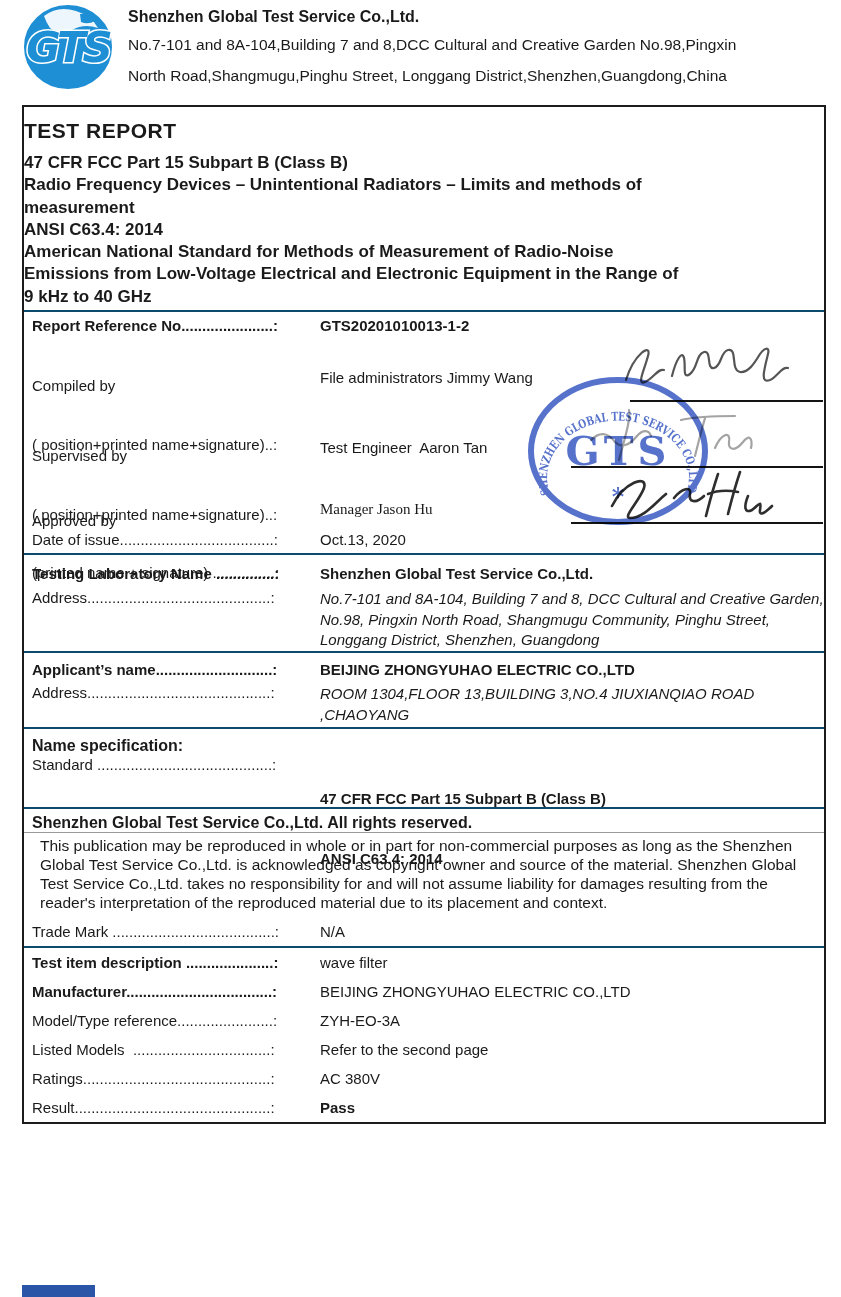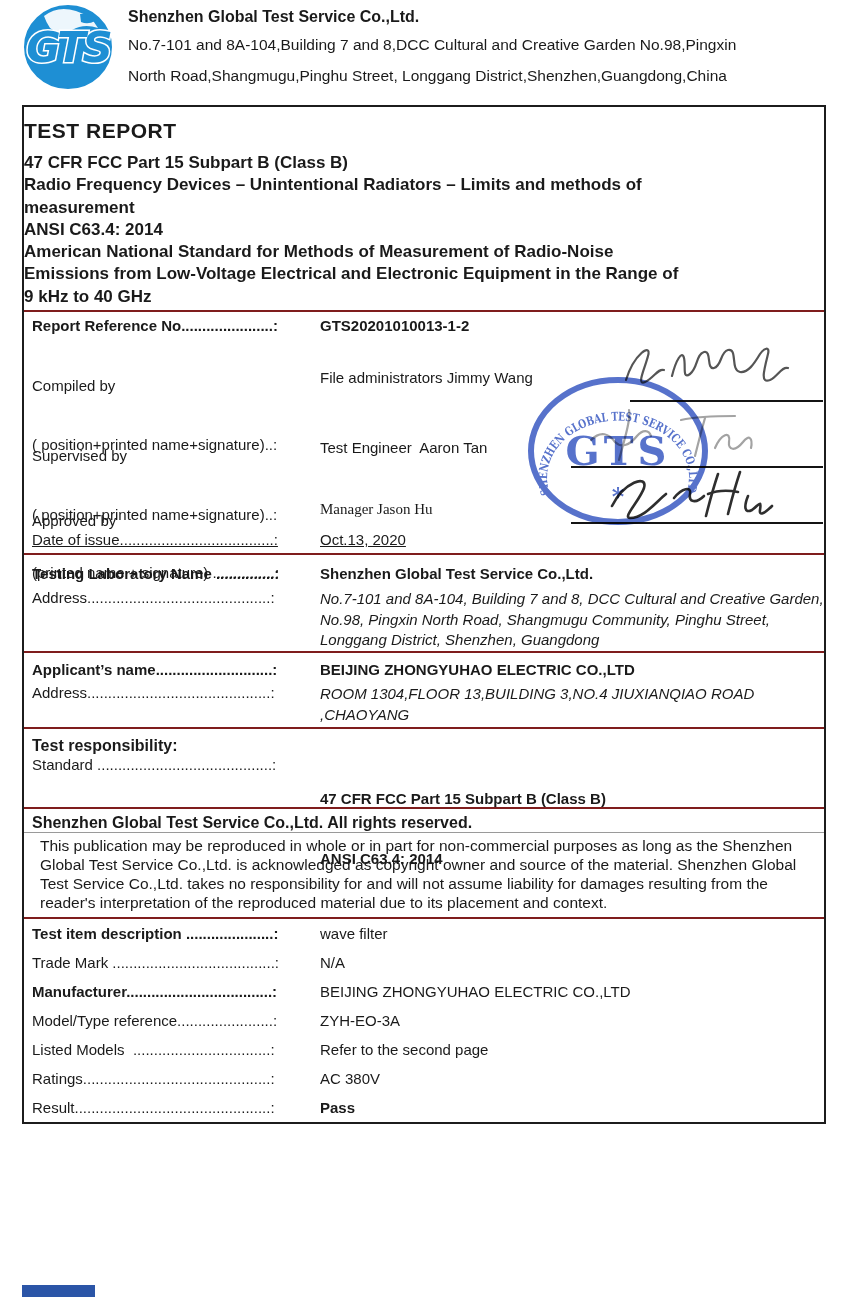--- a/index.html
+++ b/index.html
@@ -24,28 +24,28 @@
     position: absolute; left: 22px; top: 105px; width: 804px; height: 1019px;
     border: 2px solid #1c1c1c; background: #fff;
   }
   .title-block { height: 203px; padding-top: 12px; }
   .report-title { font-size: 21px; font-weight: bold; letter-spacing: .5px; margin-bottom: 9px; }
   .sub-line { font-size: 17px; font-weight: bold; line-height: 22.3px; }
 
   .row { display: flex; font-size: 15px; }
   .lbl { width: 288px; flex: 0 0 288px; padding-left: 8px; white-space: pre-wrap; }
   .val { flex: 1; padding-left: 8px; white-space: pre-wrap; max-width: 512px; }
-  .bt2 { border-top: 2px solid #7f1d1d; }
+  .bt2 { border-top: 2px solid #0c4a6e; }
   .bt1 { border-top: 1px solid #9a9a9a; }
 
   .row-ref        { height: 27px; padding-top: 5px; }
   .row-compiled   { height: 66px; }
   .row-supervised { height: 67px; }
   .row-approved   { height: 55px; }
-  .row-date       { height: 28px; padding-top: 6px; text-decoration: underline; }
+  .row-date       { height: 28px; padding-top: 6px; }
   .row-labname    { height: 35px; padding-top: 10px; }
   .row-labaddr    { height: 63px; padding-top: 1px; }
   .row-appname    { height: 31px; padding-top: 8px; }
   .row-appaddr    { height: 45px; padding-top: 2px; }
   .row-testspec   { height: 29px; padding-top: 8px; font-weight: bold; padding-left: 8px; display: block; }
   .row-standard   { height: 51px; }
   .row-rights     { height: 25px; padding-top: 5px; font-weight: bold; padding-left: 8px; display: block; }
   .row-copy       { height: 85px; padding: 3px 8px 0 16px; display: block; font-size: 15.5px; line-height: 19px; }
   .row-item       { height: 29px; padding-top: 6px; }
   .row-item-first { height: 31px; padding-top: 6px; }
@@ -156,41 +156,41 @@
   <div class="row row-appname bt2">
     <div class="lbl b">Applicant’s name............................:</div>
     <div class="val b">BEIJING ZHONGYUHAO ELECTRIC CO.,LTD</div>
   </div>
 
   <div class="row row-appaddr">
     <div class="lbl">Address............................................:</div>
     <div class="val val-address">ROOM 1304,FLOOR 13,BUILDING 3,NO.4 JIUXIANQIAO ROAD ,CHAOYANG</div>
   </div>
 
-  <div class="row-testspec bt2">Test responsibility:</div>
+  <div class="row-testspec bt2">Name specification:</div>
 
   <div class="row row-standard">
     <div class="lbl">Standard ..........................................:</div>
     <div class="val">
       <div class="b">47 CFR FCC Part 15 Subpart B (Class B)</div>
       <div class="b std-l2">ANSI C63.4: 2014</div>
     </div>
   </div>
 
   <div class="row-rights bt2">Shenzhen Global Test Service Co.,Ltd. All rights reserved.</div>
 
   <div class="row-copy bt1">This publication may be reproduced in whole or in part for non-commercial purposes as long as the Shenzhen Global Test Service Co.,Ltd. is acknowledged as copyright owner and source of the material. Shenzhen Global Test Service Co.,Ltd. takes no responsibility for and will not assume liability for damages resulting from the reader's interpretation of the reproduced material due to its placement and context.</div>
 
+  <div class="row row-item">
+    <div class="lbl">Trade Mark .......................................:</div>
+    <div class="val">N/A</div>
+  </div>
   <div class="row row-item-first bt2">
     <div class="lbl b">Test item description .....................:</div>
     <div class="val">wave filter</div>
-  </div>
-  <div class="row row-item">
-    <div class="lbl">Trade Mark .......................................:</div>
-    <div class="val">N/A</div>
   </div>
   <div class="row row-item">
     <div class="lbl b">Manufacturer...................................:</div>
     <div class="val">BEIJING ZHONGYUHAO ELECTRIC CO.,LTD</div>
   </div>
   <div class="row row-item">
     <div class="lbl">Model/Type reference.......................:</div>
     <div class="val">ZYH-EO-3A</div>
   </div>
   <div class="row row-item">

